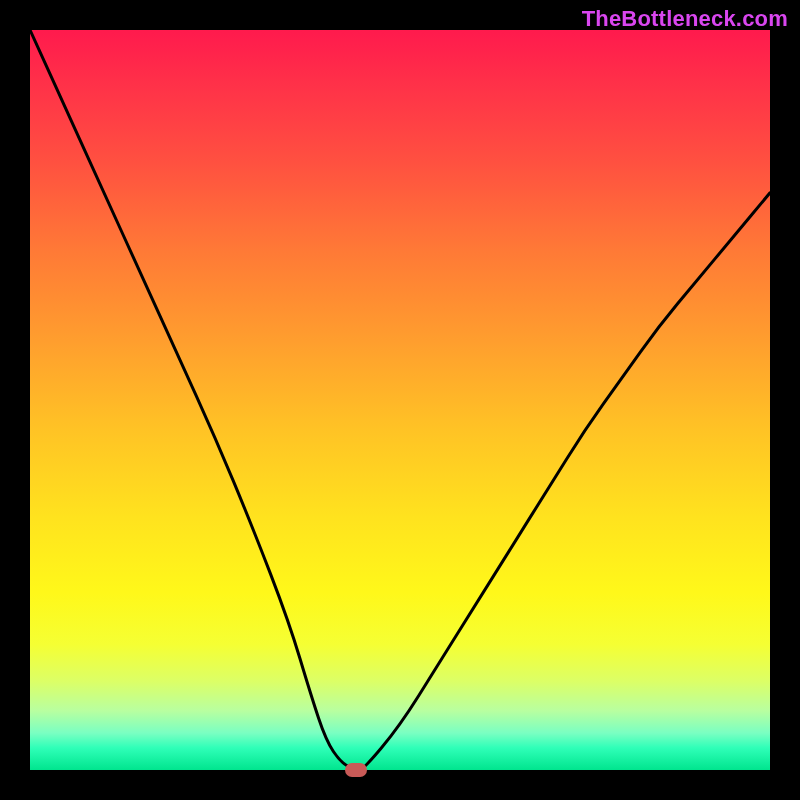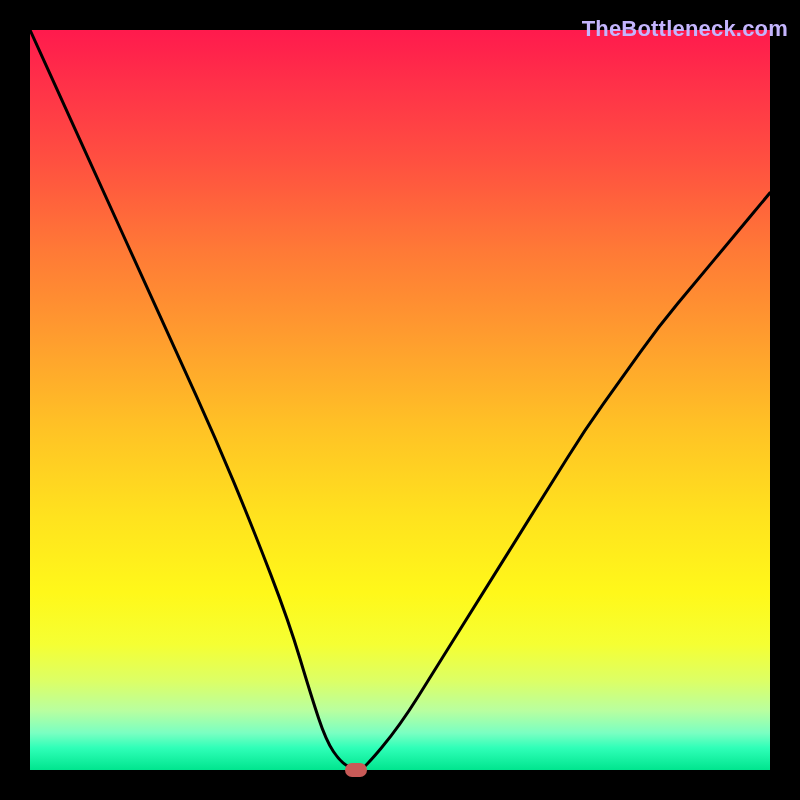--- a/index.html
+++ b/index.html
@@ -28,26 +28,26 @@
       #f5ff33 83%,
       #dcff66 88%,
       #b8ffa0 92%,
       #7affc2 95%,
       #2fffb8 97%,
       #00e58e 100%
     );
   }
   .watermark {
     position: absolute;
-    top: 16px;
+    top: 6px;
     right: 12px;
     font-family: Arial, Helvetica, sans-serif;
     font-size: 22px;
     font-weight: 600;
-    color: #c4b5fd;
+    color: #d946ef;
     letter-spacing: 0.2px;
     user-select: none;
   }
   svg.curve {
     position: absolute;
     left: 0; top: 0;
     width: 740px; height: 740px;
     pointer-events: none;
   }
   .marker {

